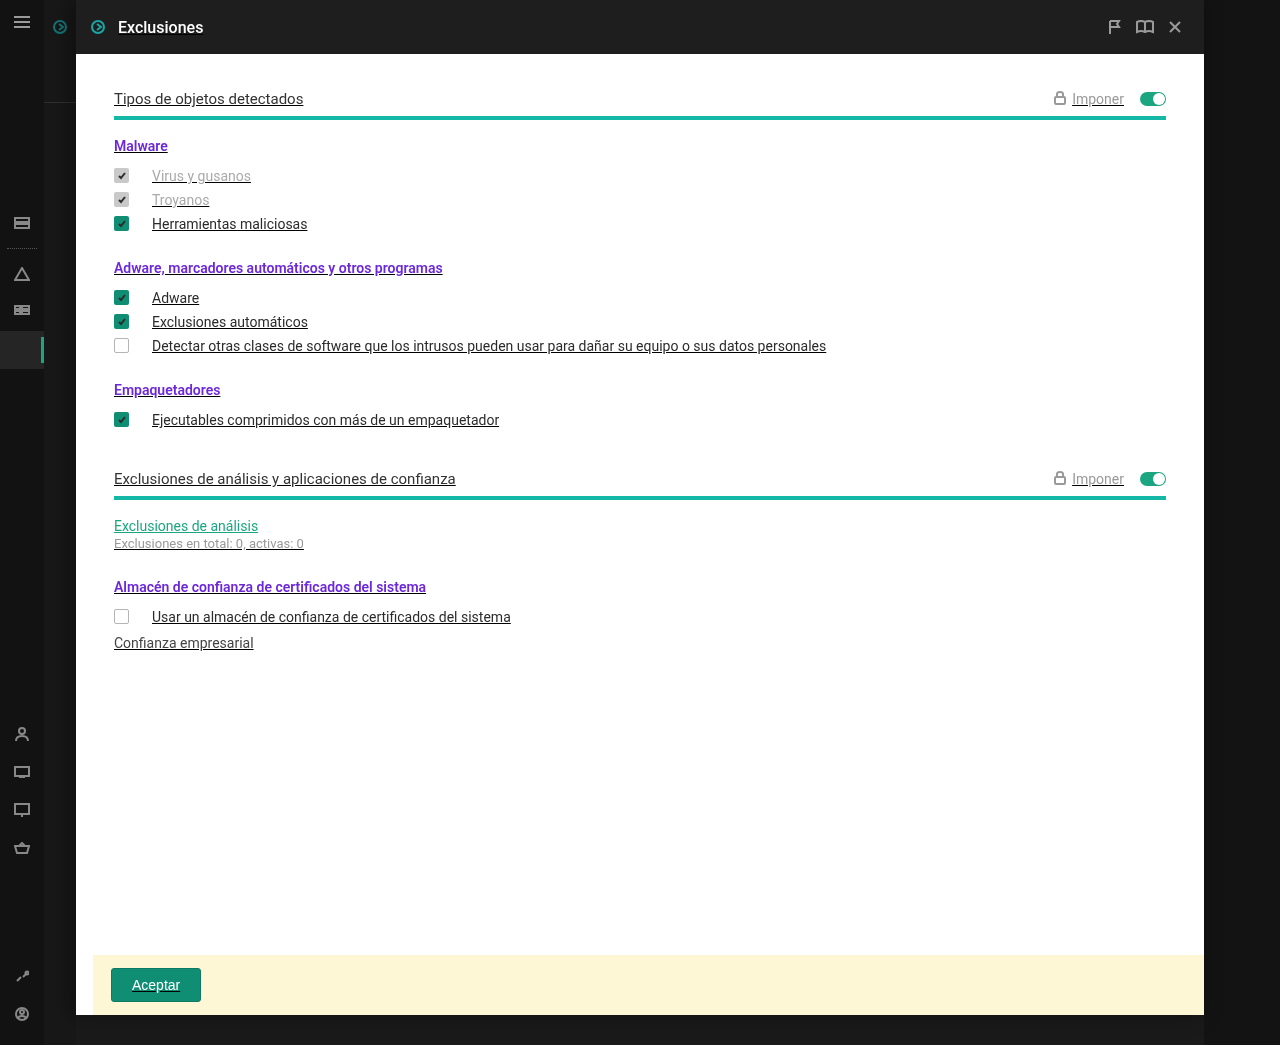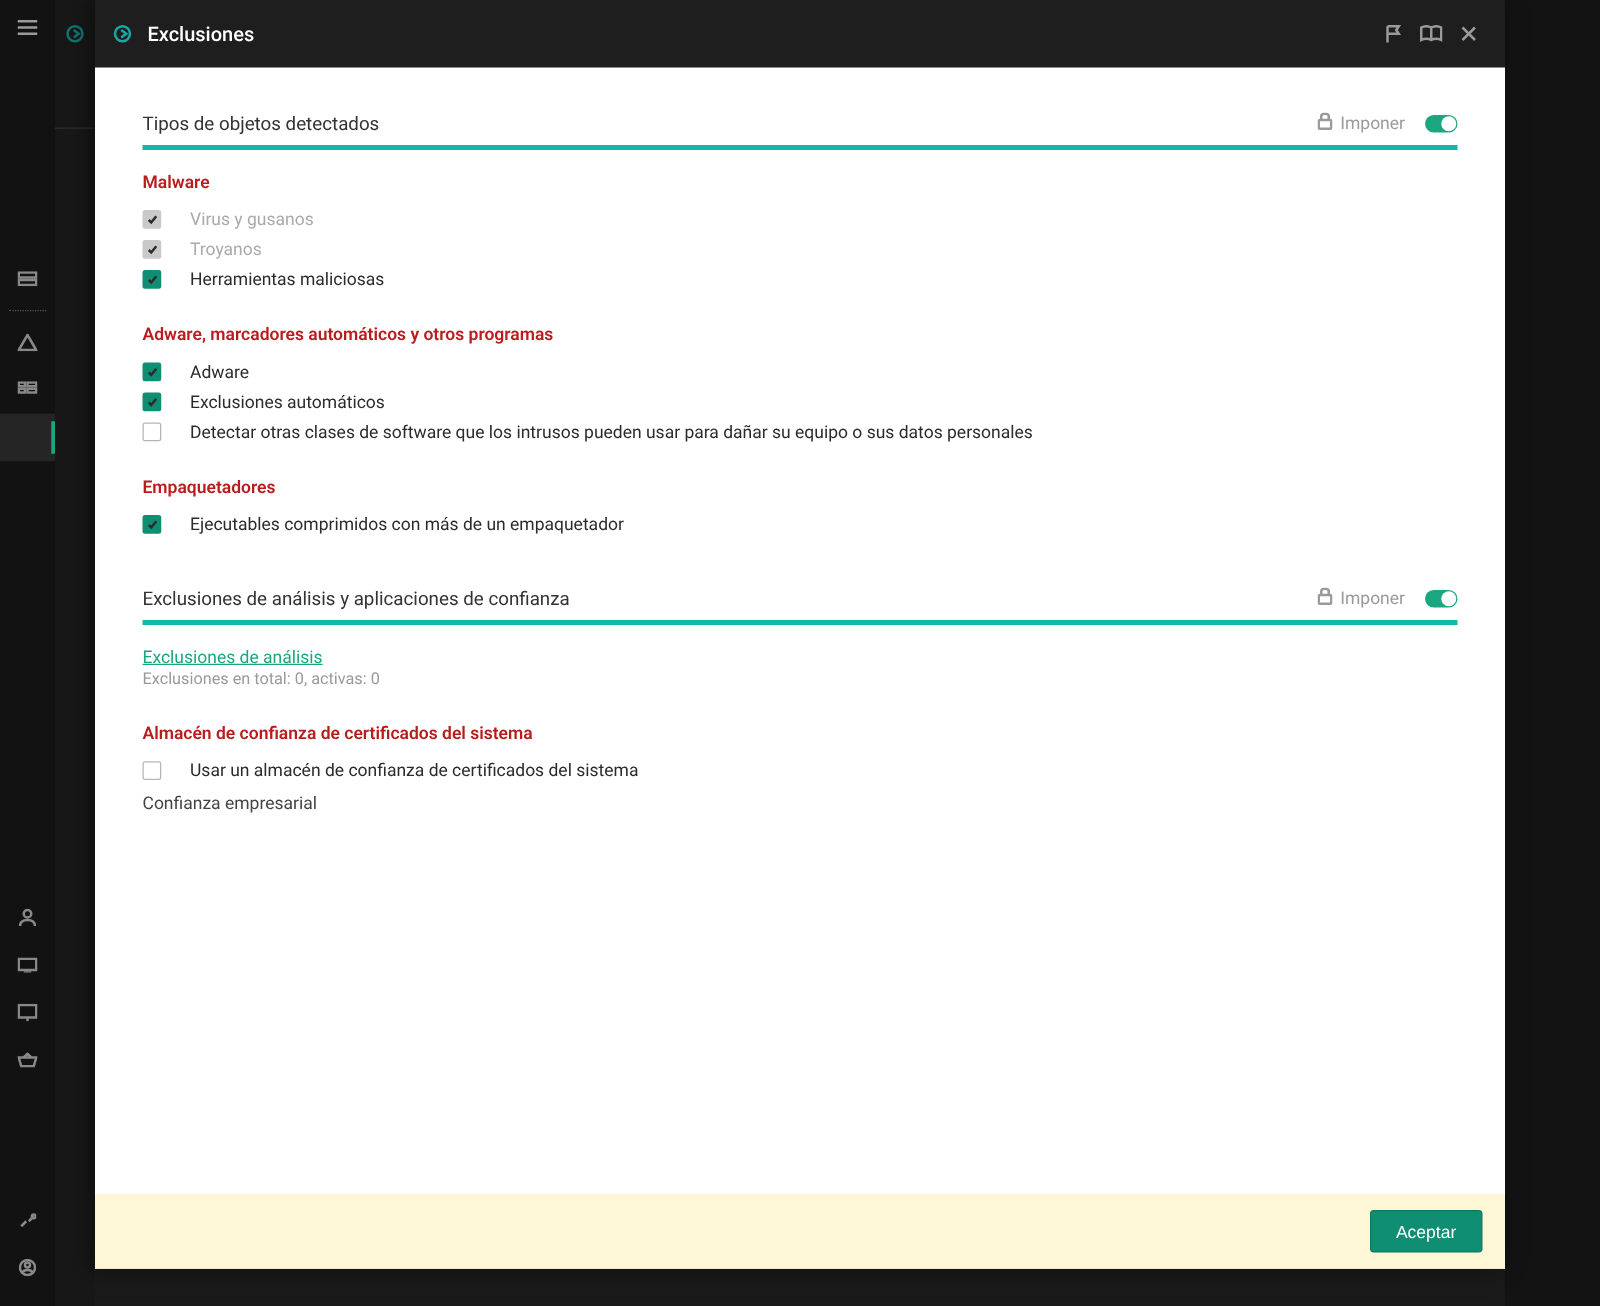--- a/index.html
+++ b/index.html
@@ -74,20 +74,21 @@
   z-index: 3;
 }
 
 .panel {
   position: absolute;
   left: 76px; top: 0; right: 76px; bottom: 30px;
   background: #fff;
   display: flex;
   flex-direction: column;
   box-shadow: -4px 0 20px rgba(0,0,0,0.4);
+  text-decoration: underline;
 }
 .right-dark {
   position: absolute;
   right: 0; top: 0; bottom: 0; width: 76px;
   background: #131313;
 }
 
 .panel-header {
   height: 54px;
   background: #1e1e1e;
@@ -151,21 +152,21 @@
   position: absolute;
   right: 1px; top: 1px;
   width: 12px; height: 12px;
   background: #fff;
   border-radius: 50%;
 }
 
 .group-title {
   font-weight: 600;
   font-size: 14px;
-  color: #b91c1c;
+  color: #6d28d9;
   margin-bottom: 10px;
 }
 .group { margin-bottom: 24px; }
 
 .chk-row {
   display: flex;
   align-items: flex-start;
   gap: 23px;
   padding: 2px 0;
   line-height: 20px;
@@ -198,22 +199,23 @@
   font-size: 13px;
   margin-top: 2px;
 }
 .link-group { margin-bottom: 28px; }
 
 .panel-footer {
   height: 60px;
   background: #fdf7d6;
   display: flex;
   align-items: center;
-  justify-content: flex-end;
+  justify-content: flex-start;
   padding: 0 18px;
+  margin-left: 17px;
 }
 .btn-accept {
   background: #0f8e74;
   border: 1px solid #0c7a64;
   color: #fff;
   padding: 8px 20px;
   border-radius: 3px;
   font-size: 14px;
   cursor: pointer;
 }

